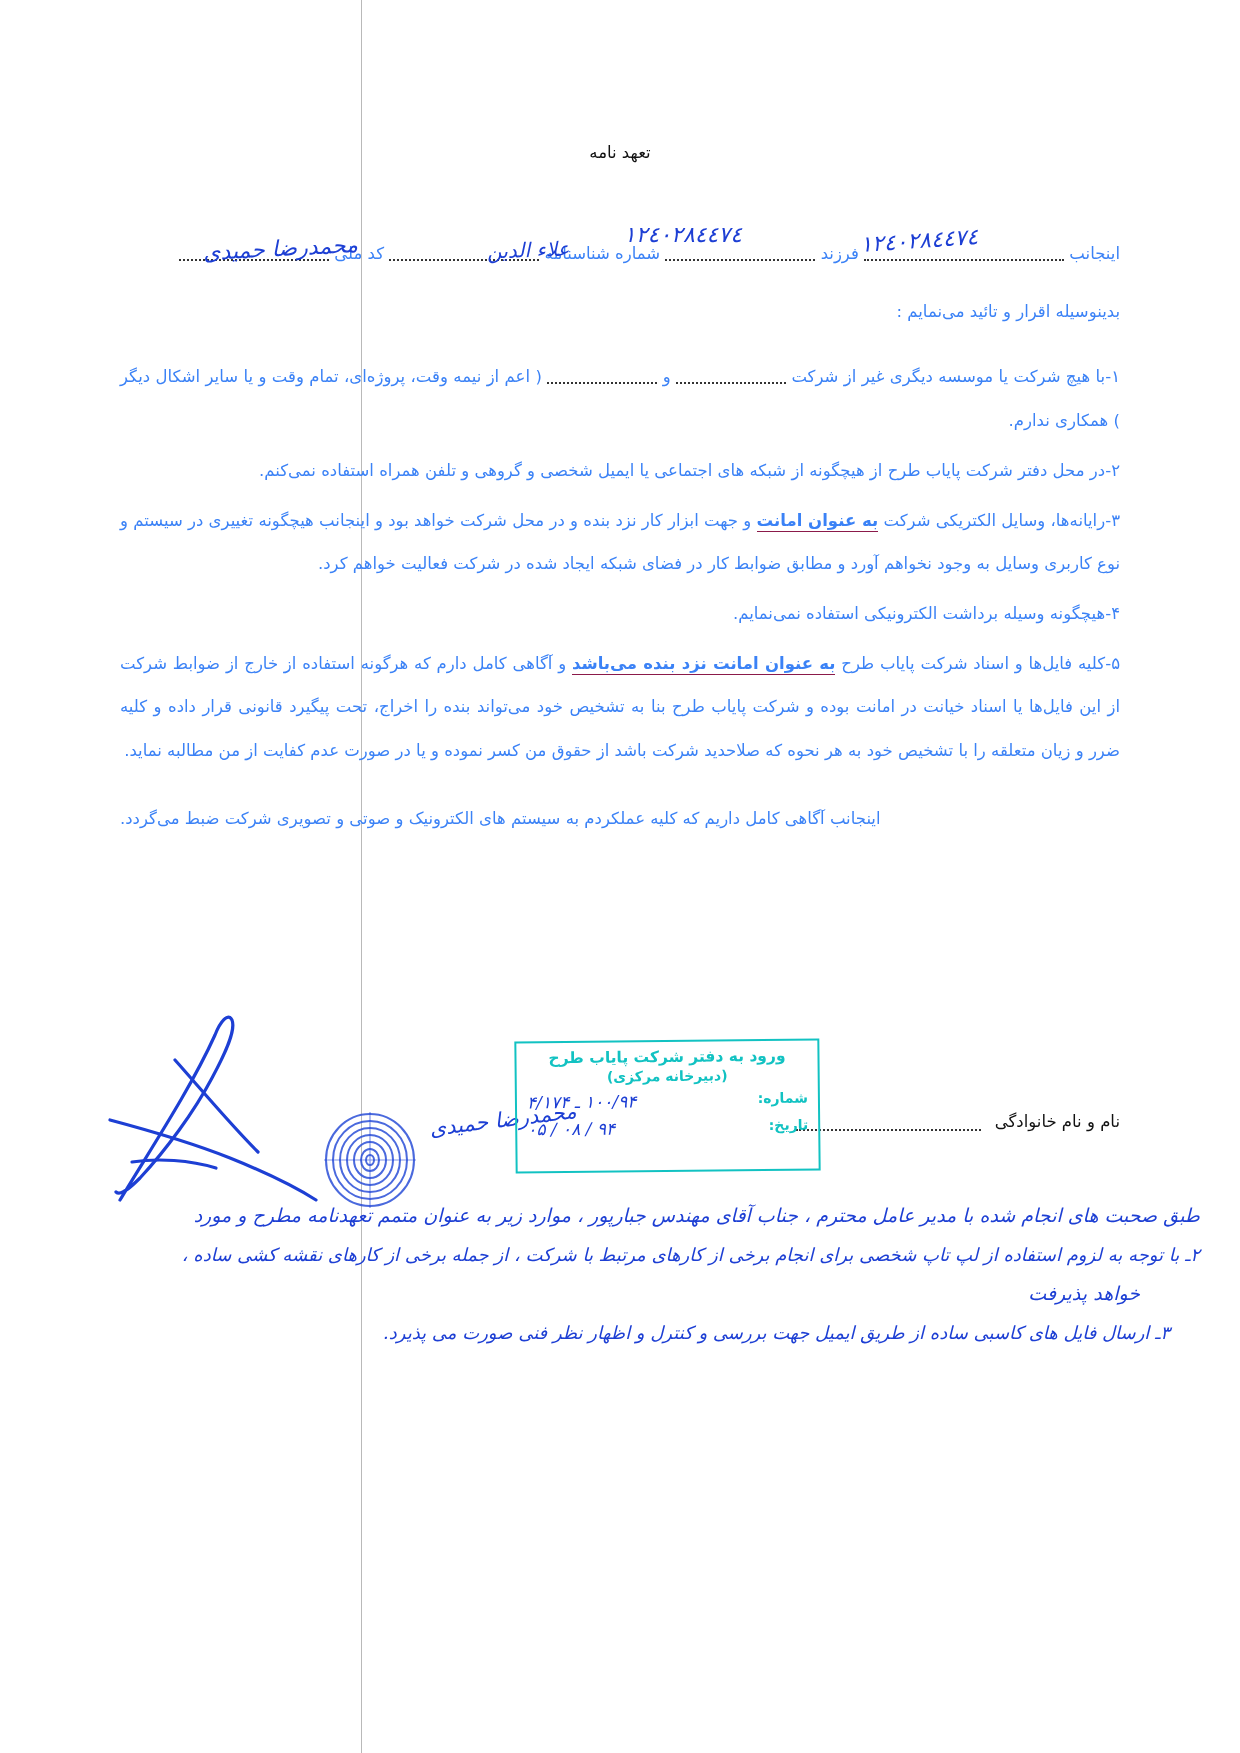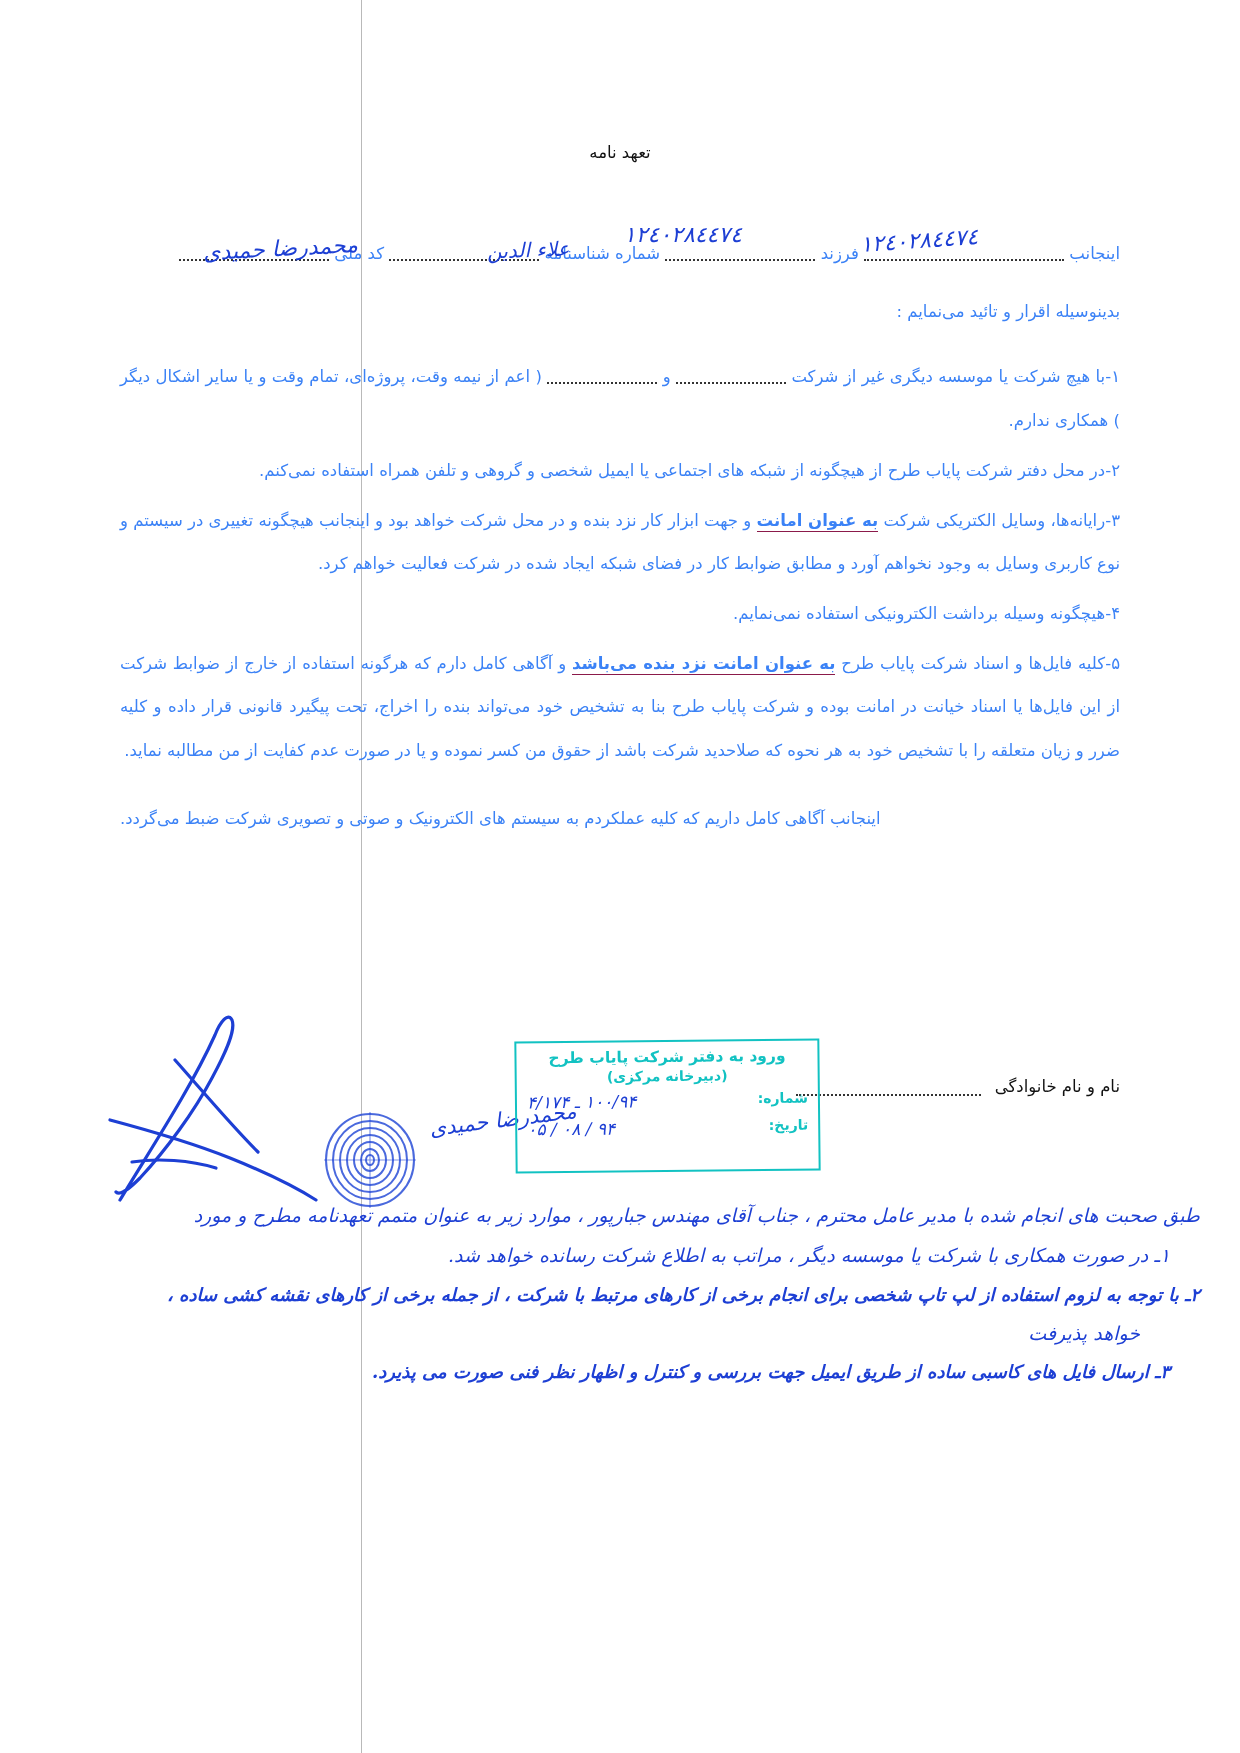--- a/index.html
+++ b/index.html
@@ -73,21 +73,21 @@
     margin-top: 14px;
     margin-bottom: 22px;
   }
   .final-note {
     margin-top: 24px;
     text-align: left;
   }
   
   .sig-row {
     position: absolute;
-    top: 1077px;
+    top: 1112px;
     right: 120px;
     width: 560px;
     font-size: 16.5px;
     color: #111;
   }
   .sig-label { float: right; }
   .sig-dots {
     display: inline-block;
     border-bottom: 2px dotted #333;
     width: 185px;
@@ -168,21 +168,21 @@
     font-family: "DejaVu Serif", "Liberation Serif", serif;
     font-style: italic;
     font-size: 19px;
     line-height: 2.1;
     direction: rtl;
     text-align: right;
   }
   .hand-block div { white-space: nowrap; }
   .hb-indent-1 { padding-right: 30px; }
   .hb-indent-2 { padding-right: 60px; }
-  .hb-small { font-size: 18px; font-weight: bold; }
+  .hb-small { font-size: 18px; }
 </style>
 </head>
 <body>
 
 <div class="page">
 
   <div class="fold-line"></div>
 
   <div class="doc-title">تعهد نامه</div>
 
@@ -276,19 +276,18 @@
       <span class="s-val">۱۰۰/۹۴ ـ ۴/۱۷۴</span>
     </div>
     <div class="s-row">
       <span>تاریخ:</span>
       <span class="s-val">۹۴ / ۰۸ / ۰۵</span>
     </div>
   </div>
 
   <div class="hand-block">
     <div>طبق صحبت های انجام شده با مدیر عامل محترم ، جناب آقای مهندس جبارپور ، موارد زیر به عنوان متمم تعهدنامه مطرح و مورد</div>
-    <div class="hb-indent-1">۱ـ در صورت همکاری با شرکت یا موسسه دیگر ، مراتب به اطلاع شرکت رسانده خواهد شد.</div>
     <div class="hb-small">۲ـ با توجه به لزوم استفاده از لپ تاپ شخصی برای انجام برخی از کارهای مرتبط با شرکت ، از جمله برخی از کارهای نقشه کشی ساده ،</div>
     <div class="hb-indent-2">خواهد پذیرفت</div>
     <div class="hb-small hb-indent-1">۳ـ ارسال فایل های کاسبی ساده از طریق ایمیل جهت بررسی و کنترل و اظهار نظر فنی صورت می پذیرد.</div>
   </div>
 
 </div>
 
 </body></html>

